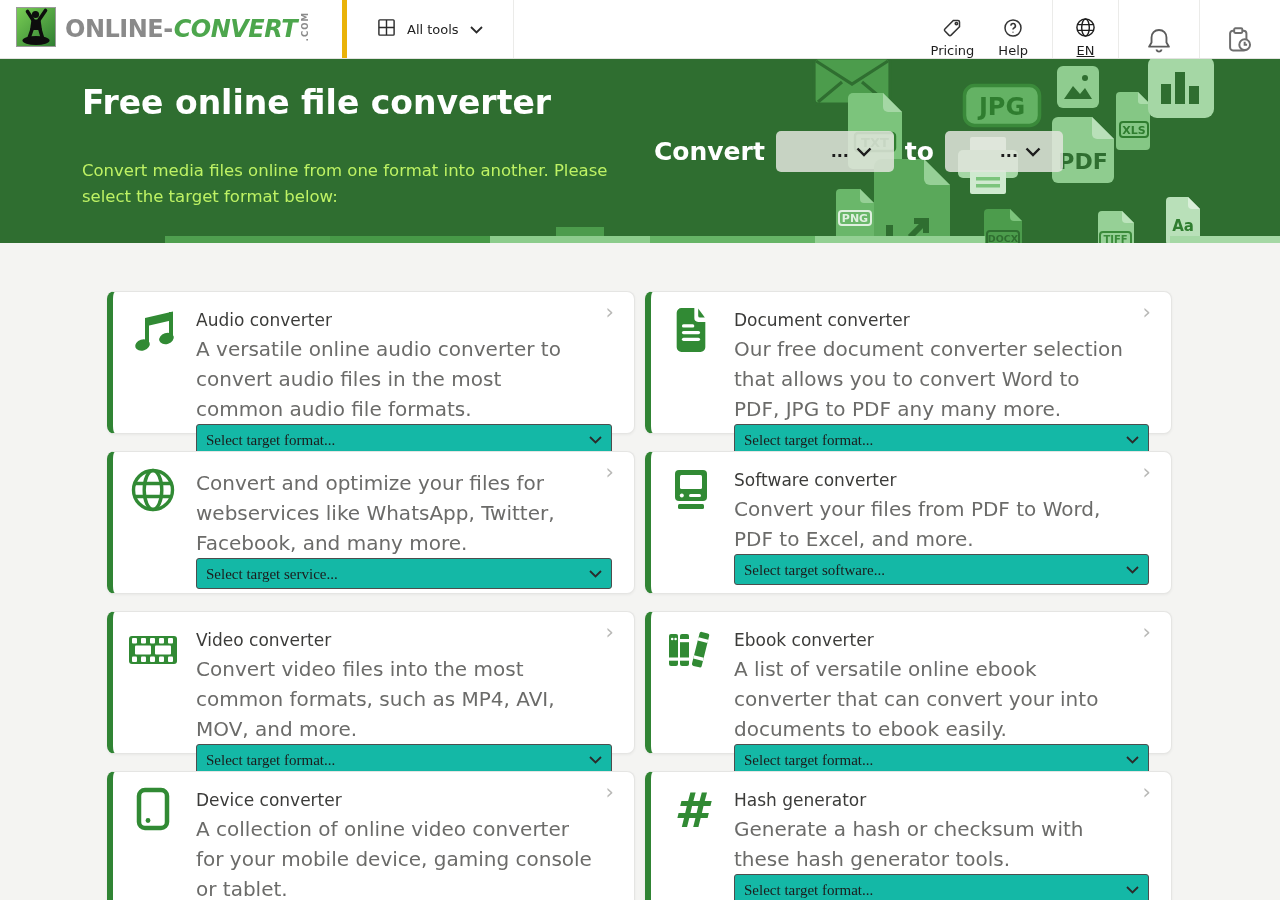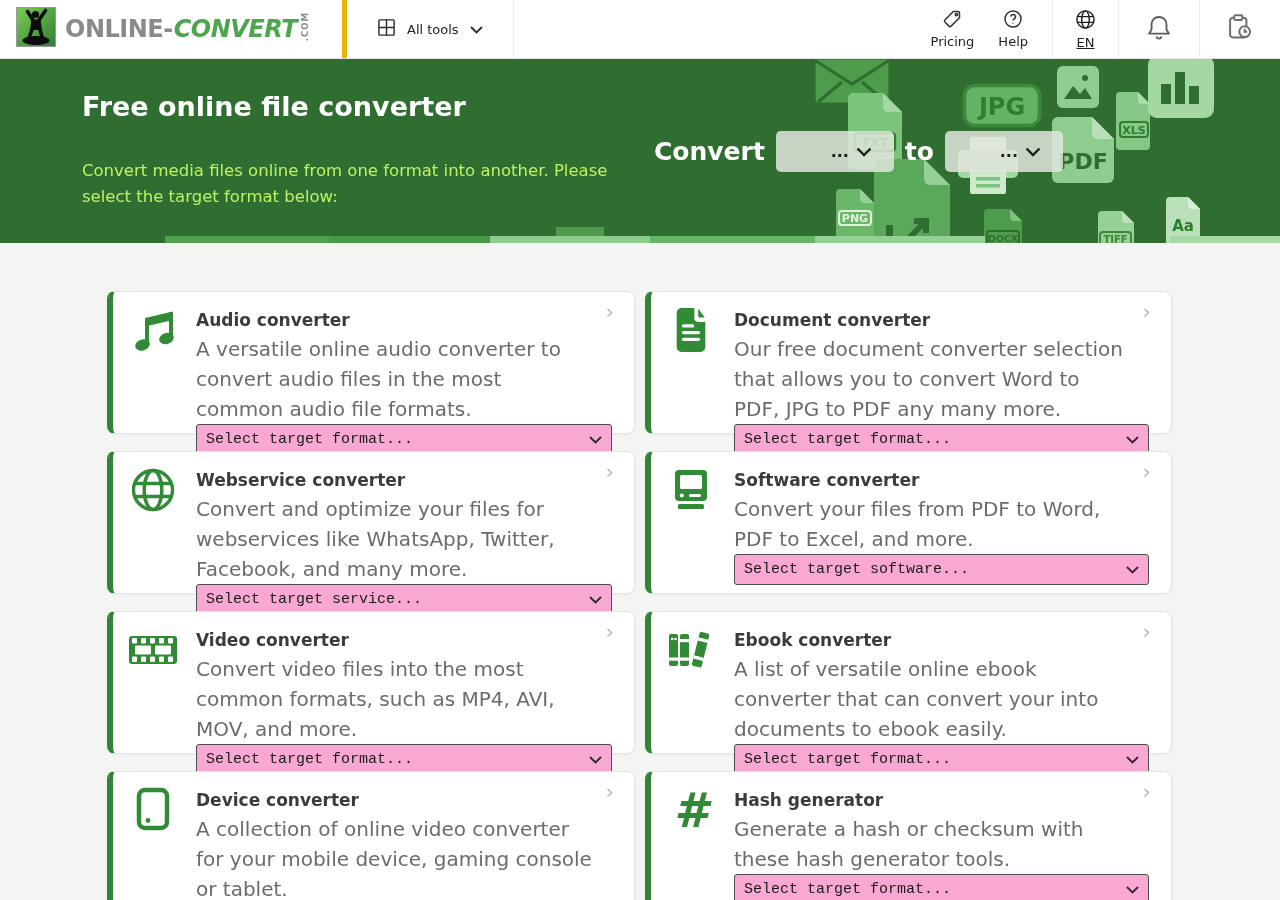--- a/index.html
+++ b/index.html
@@ -8,51 +8,51 @@
 
   
   .header { height:59px; background:#fff; display:flex; align-items:stretch; border-bottom:1px solid #e3e3e1; position:relative; z-index:5;gap:8px; }
   .logo { display:flex; align-items:center; gap:9px; padding:0 24px 0 16px; cursor:pointer; }
   .brand { display:flex; align-items:center; font-weight:800; font-size:24px; letter-spacing:-0.5px; }
   .brand-gray { color:#8a8a8a; }
   .brand-green { color:#4da64d; font-style:italic; margin-left:1px; }
   .brand-tld { writing-mode:vertical-rl; transform:rotate(180deg); font-size:8.5px; font-weight:700; color:#8a8a8a; letter-spacing:1px; margin-left:3px; margin-top:-4px; }
   .all-tools { display:flex; align-items:center; gap:11px; padding:8px 30px; border-left:5px solid #eab308; border-right:1px solid #ebebe9; font-size:13px; color:#222; cursor:pointer; }
   .header-right { margin-left:auto; display:flex; align-items:stretch; }
-  .hsec { display:flex; align-items:center; }
+  .hsec { display:flex; align-items:flex-end; }
   .hsec.bordered { border-left:1px solid #ebebe9; }
   .nav-stack { display:flex; flex-direction:column; align-items:center; justify-content:center; gap:2px; font-size:13px; color:#1e1e1e; padding:0 12px; cursor:pointer; }
   .icon-only { padding:0 26px; cursor:pointer; display:flex; align-items:center; }
   .ph-group { padding:0 12px; }
 
   
   .hero { position:relative; height:184px; background:#2f6e30; overflow:hidden; }
-  .hero-title { position:absolute; left:82px; top:24px; font-size:27px; font-weight:700; color:#fff; white-space:nowrap; z-index:3;margin-top:8px; }
+  .hero-title { position:absolute; left:82px; top:24px; font-size:33px; font-weight:700; color:#fff; white-space:nowrap; z-index:3; }
   .hero-sub { position:absolute; left:82px; top:99px; width:552px; font-size:16.5px; line-height:1.58; color:#bef264; z-index:3; }
   .convert-row { position:absolute; left:654px; top:72px; display:flex; align-items:center; gap:11px; z-index:3; }
   .convert-word { font-size:25px; font-weight:700; color:#fff; }
   .hero-select { position:relative; width:118px; height:41px; background:rgba(226,229,221,0.85); border-radius:5px; display:flex; align-items:center; justify-content:flex-end; gap:7px; padding-right:22px; color:#1c1c1c; font-size:16px; font-weight:700; cursor:pointer; }
 
   .decor { position:absolute; inset:0; z-index:1; }
   .decor > * { position:absolute; }
   .strip { position:absolute; bottom:0; left:0; width:1280px; height:7px; display:flex; z-index:1; }
   .strip div { height:7px; }
   .left-tile { left:556px; top:168px; width:48px; height:16px; background:#4c9c4c; z-index:2; }
 
   
   .main { padding-top:48px; }
   .grid { width:1065px; margin-left:107px; display:grid; grid-template-columns:528px 527px; grid-template-rows:repeat(4,143px); column-gap:10px; row-gap:17px; }
   .card { position:relative; background:#fff; border:1px solid #e5e5e3; border-left:6px solid #308434; border-radius:8px; box-shadow:0 1px 3px rgba(0,0,0,0.05); padding:16px 22px 17px 83px; display:flex; flex-direction:column; cursor:pointer; }
   .card-icon { position:absolute; left:15px; top:13px; width:50px; height:50px; display:flex; align-items:center; justify-content:center; }
   .card-chevron { position:absolute; right:20px; top:10px; color:#b9b9b7; font-size:21px; line-height:1; }
-  .card-title { font-size:17px; font-weight:700; color:#3b3b39; margin-top:2px; margin-bottom:4px; }
+  .card-title { font-size:17px; font-weight:400; color:#3b3b39; margin-top:2px; margin-bottom:4px; }
   .card-desc { font-size:20px; color:#6b6b69; line-height:1.5; padding-right:18px; }
   .select-wrap { position:relative; margin-top:auto; }
   .select-wrap svg { position:absolute; right:10px; top:50%; transform:translateY(-50%); pointer-events:none; }
-  select.target { width:100%; height:31px; appearance:none; -webkit-appearance:none; background:#f9a8d4; border:1px solid #4d4d4d; border-radius:3px; font-family:Liberation Mono, monospace; font-size:15px; color:#1c1c1c; padding:0 30px 0 9px; cursor:pointer; }
+  select.target { width:100%; height:31px; appearance:none; -webkit-appearance:none; background:#14b8a6; border:1px solid #4d4d4d; border-radius:3px; font-family:Liberation Serif, serif; font-size:15px; color:#1c1c1c; padding:0 30px 0 9px; cursor:pointer; }
   .hash-glyph { font-size:48px; font-weight:800; font-style:italic; color:#318a34; }
 </style>
 </head>
 <body>
 
 <div class="header">
   <div class="logo">
     <span>
       <svg width="40" height="40" viewBox="0 0 40 40">
         <defs>
@@ -329,21 +329,20 @@
 
     <div class="card">
       <span class="card-icon">
         <svg width="46" height="46" viewBox="0 0 46 46" fill="none" stroke="#318a34" stroke-width="3.4">
           <circle cx="23" cy="23" r="19.5"></circle>
           <ellipse cx="23" cy="23" rx="8.8" ry="19.5"></ellipse>
           <path d="M4.5 16.5h37M4.5 29.5h37"></path>
         </svg>
       </span>
       <span class="card-chevron">›</span>
-      <div class="card-title">Webservice converter</div>
       <div class="card-desc">Convert and optimize your files for webservices like WhatsApp, Twitter, Facebook, and many more.</div>
       <div class="select-wrap">
         <select class="target">
           <option>Select target service...</option>
         </select>
         <svg width="13" height="8" viewBox="0 0 13 8" fill="none" stroke="#2b2b2b" stroke-width="1.8">
             <path d="M1 1l5.5 5.5L12 1"></path>
           </svg>
       </div>
     </div>

